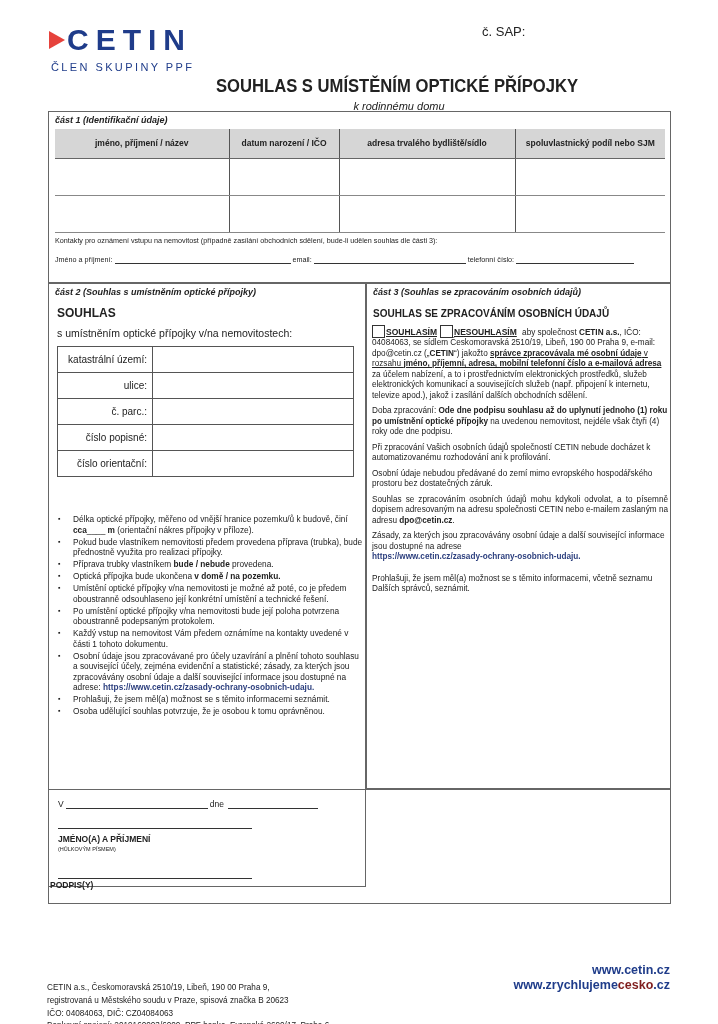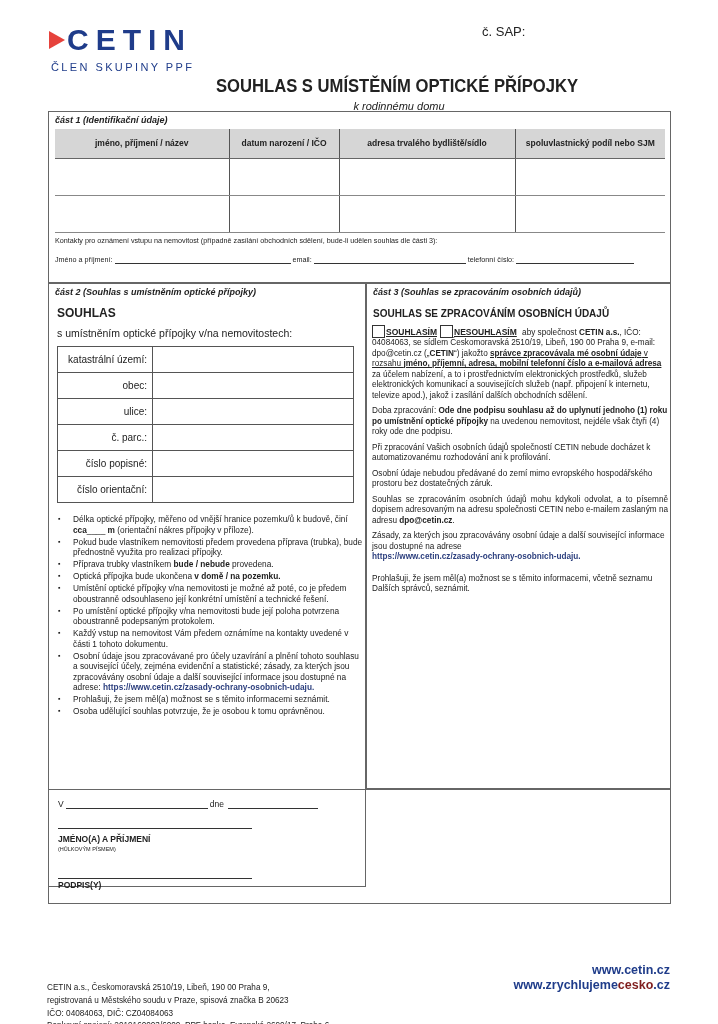--- a/index.html
+++ b/index.html
@@ -56,21 +56,21 @@
   .chk-label { font-weight: bold; text-decoration: underline; font-size: 8.5px; margin-right: 3px; }
   .u { text-decoration: underline; }
 
   
   .sig { left: 48px; top: 789px; width: 623px; height: 115px; }
   .sig-place { position: absolute; left: 9px; top: 9px; font-size: 8.5px; display: flex; align-items: flex-end; }
   .sig-line1 { position: absolute; left: 9px; top: 38px; width: 194px; border-bottom: 1px solid #333; }
   .sig-name { position: absolute; left: 9px; top: 44px; font-size: 8.5px; font-weight: bold; }
   .sig-note { position: absolute; left: 9px; top: 56px; font-size: 5.5px; }
   .sig-line2 { position: absolute; left: 9px; top: 88px; width: 194px; border-bottom: 1px solid #333; }
-  .sig-sign { position: absolute; left: 9px; top: 90px; font-size: 8.5px; font-weight: bold; }
+  .sig-sign { position: absolute; left: 1px; top: 90px; font-size: 8.5px; font-weight: bold; }
 
   
   .footer { position: absolute; left: 47px; top: 942px; font-size: 8.2px; line-height: 12.8px; margin-top: 40px; }
   .web { position: absolute; right: 48px; top: 963px; text-align: right; font-size: 12.5px; font-weight: bold; line-height: 15px; color: #1f3c8a; }
   .web .accent { color: #7f1d1d; }
 </style>
 </head>
 <body>
 
 <div class="logo">
@@ -120,24 +120,20 @@
 </div>
 
 <div class="box p2">
   <div class="sect-label">část 2 (Souhlas s umístněním optické přípojky)</div>
   <div class="p2-h">SOUHLAS</div>
   <div class="p2-sub">s umístněním optické přípojky v/na nemovitostech:</div>
   <table class="prop-table">
     <tbody>
         <tr>
           <td class="lbl">katastrální území:</td>
-          <td></td>
-        </tr>
-    <tr>
-          <td class="lbl">obec:</td>
           <td></td>
         </tr>
     <tr>
           <td class="lbl">ulice:</td>
           <td></td>
         </tr>
     <tr>
           <td class="lbl">č. parc.:</td>
           <td></td>
         </tr>

